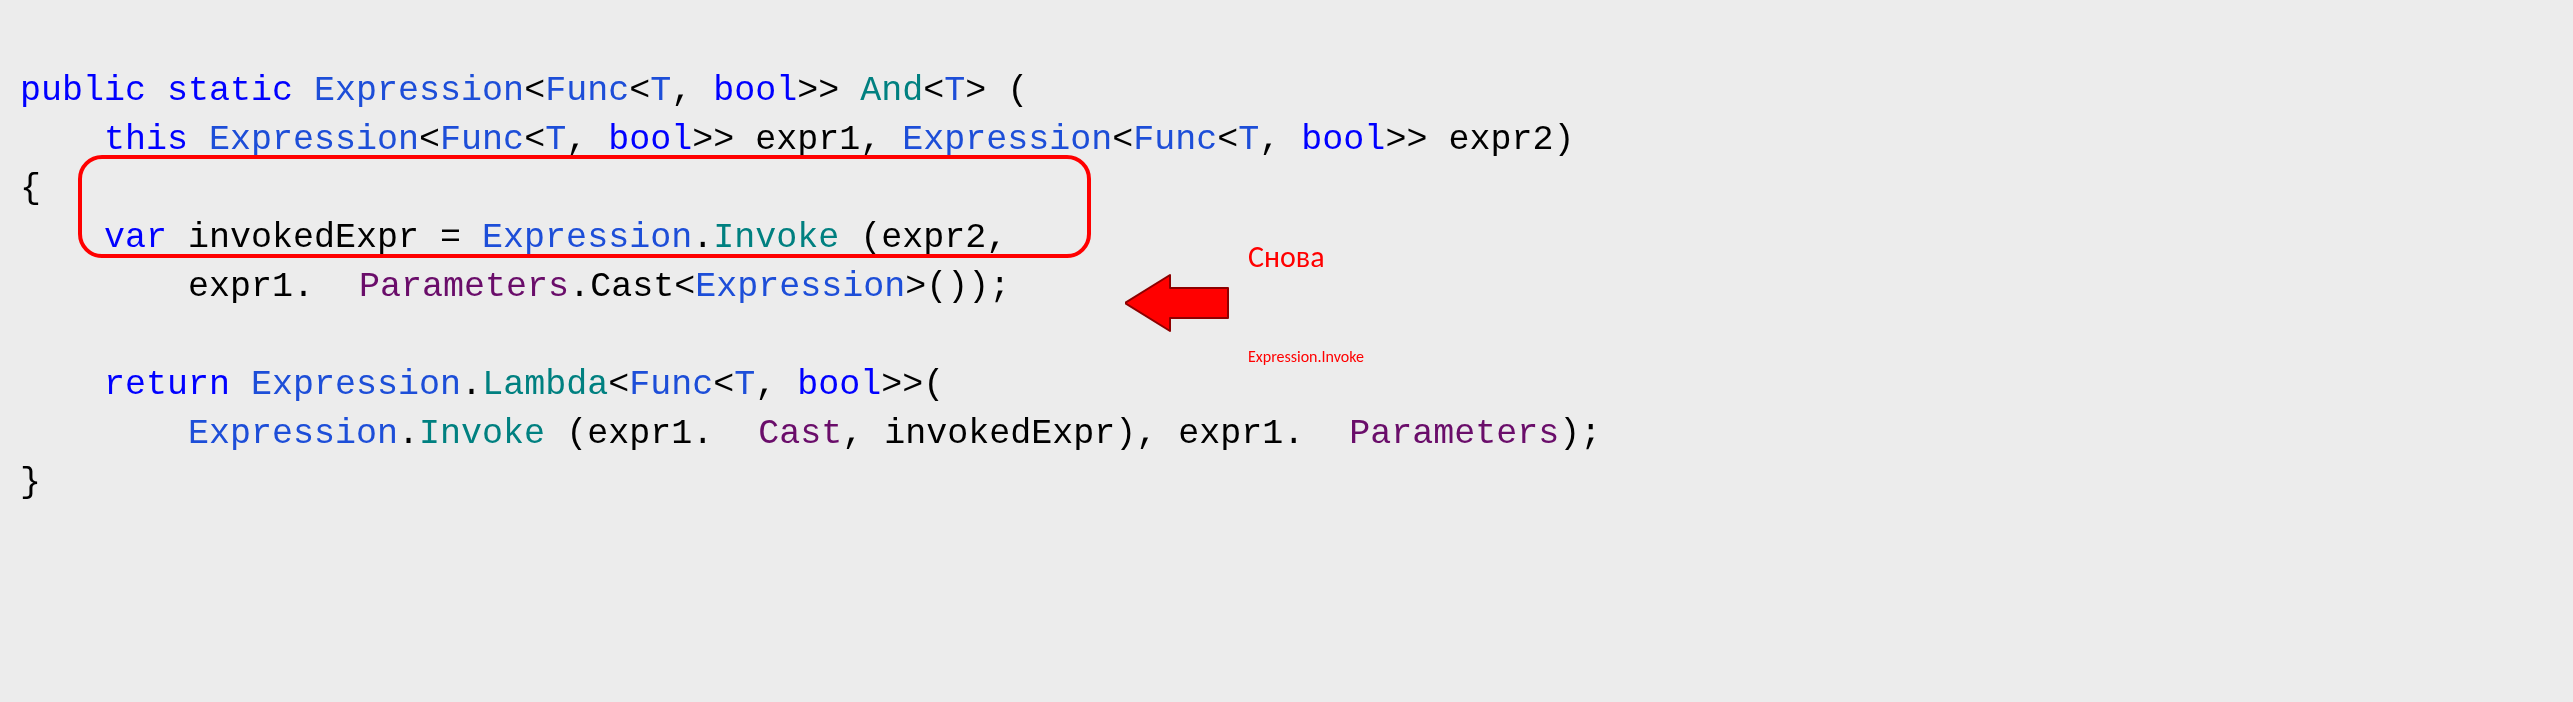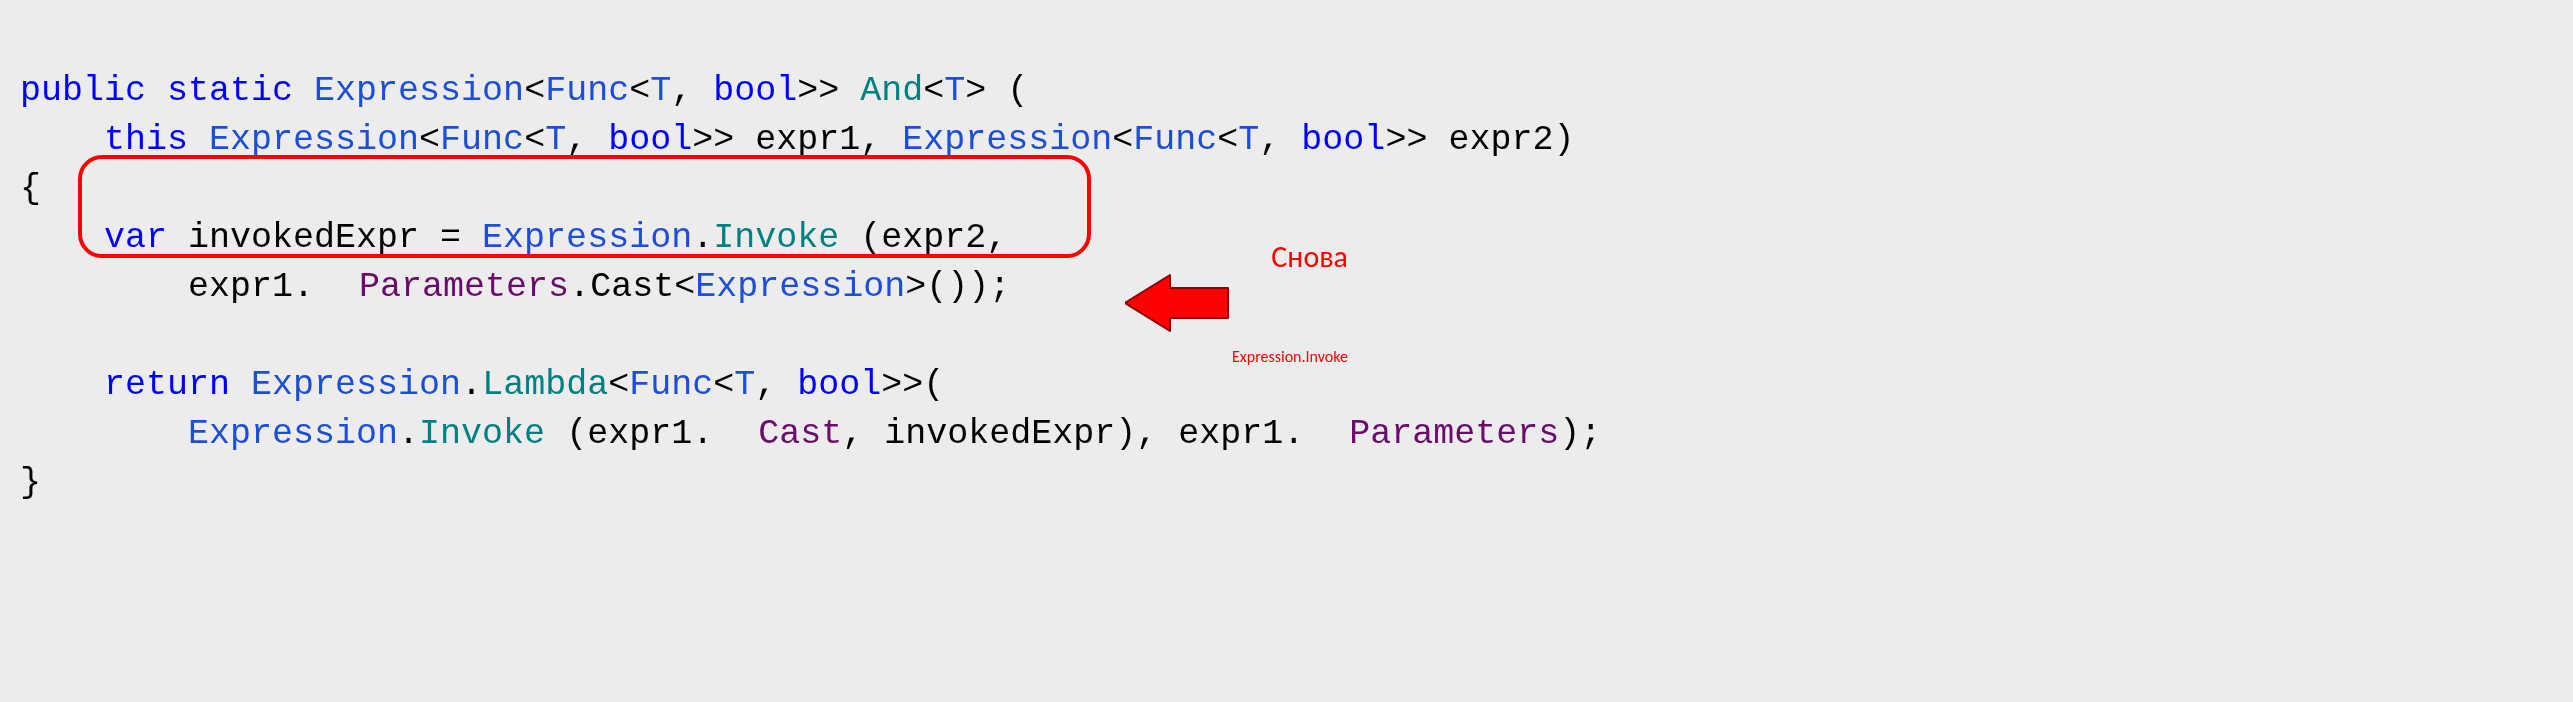--- a/index.html
+++ b/index.html
@@ -28,26 +28,25 @@
     }
     .annotation {
       position: absolute;
       display: flex;
       align-items: center;
     }
     .arrow-svg {
       flex-shrink: 0;
     }
     .annotation-text {
-      margin-left: 2px;
+      margin-left: 18px;
       font-family: Calibri, 'Segoe UI', Arial, sans-serif;
       font-size: 30px;
       line-height: 1.2;
       color: #ff0000;
-      text-align: right;
     }
     .ann-line1 {
       display: block;
     }
     .ann-line2 {
       display: block;
       font-size: 16px;
     }
   </style>
 </head>

